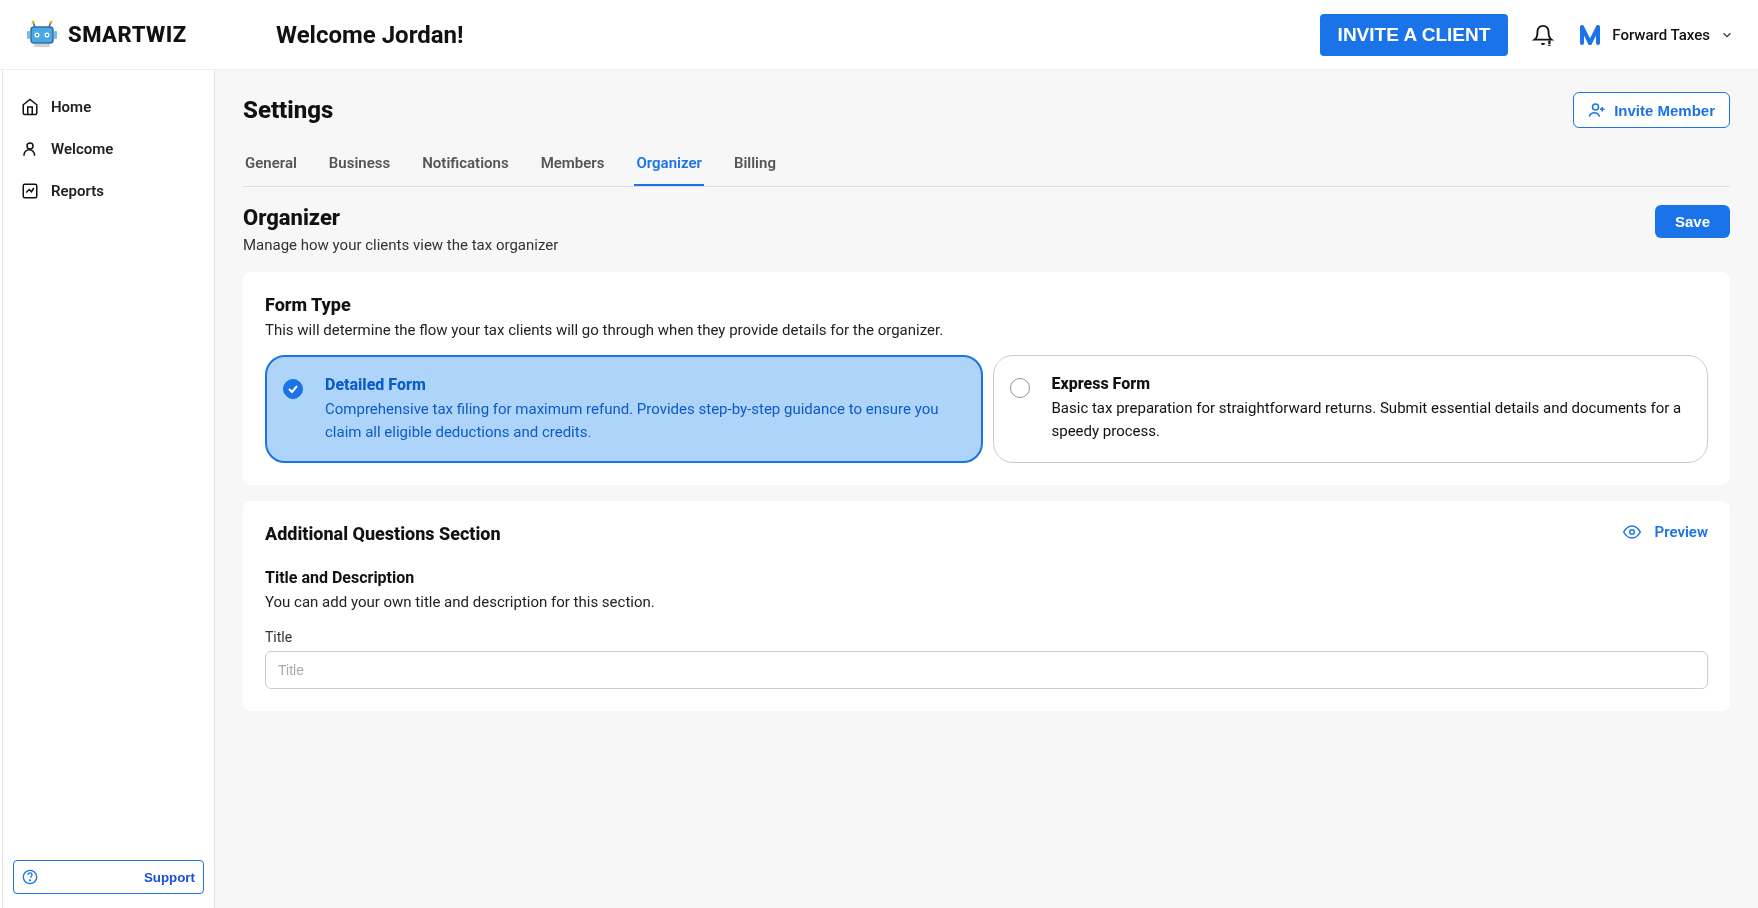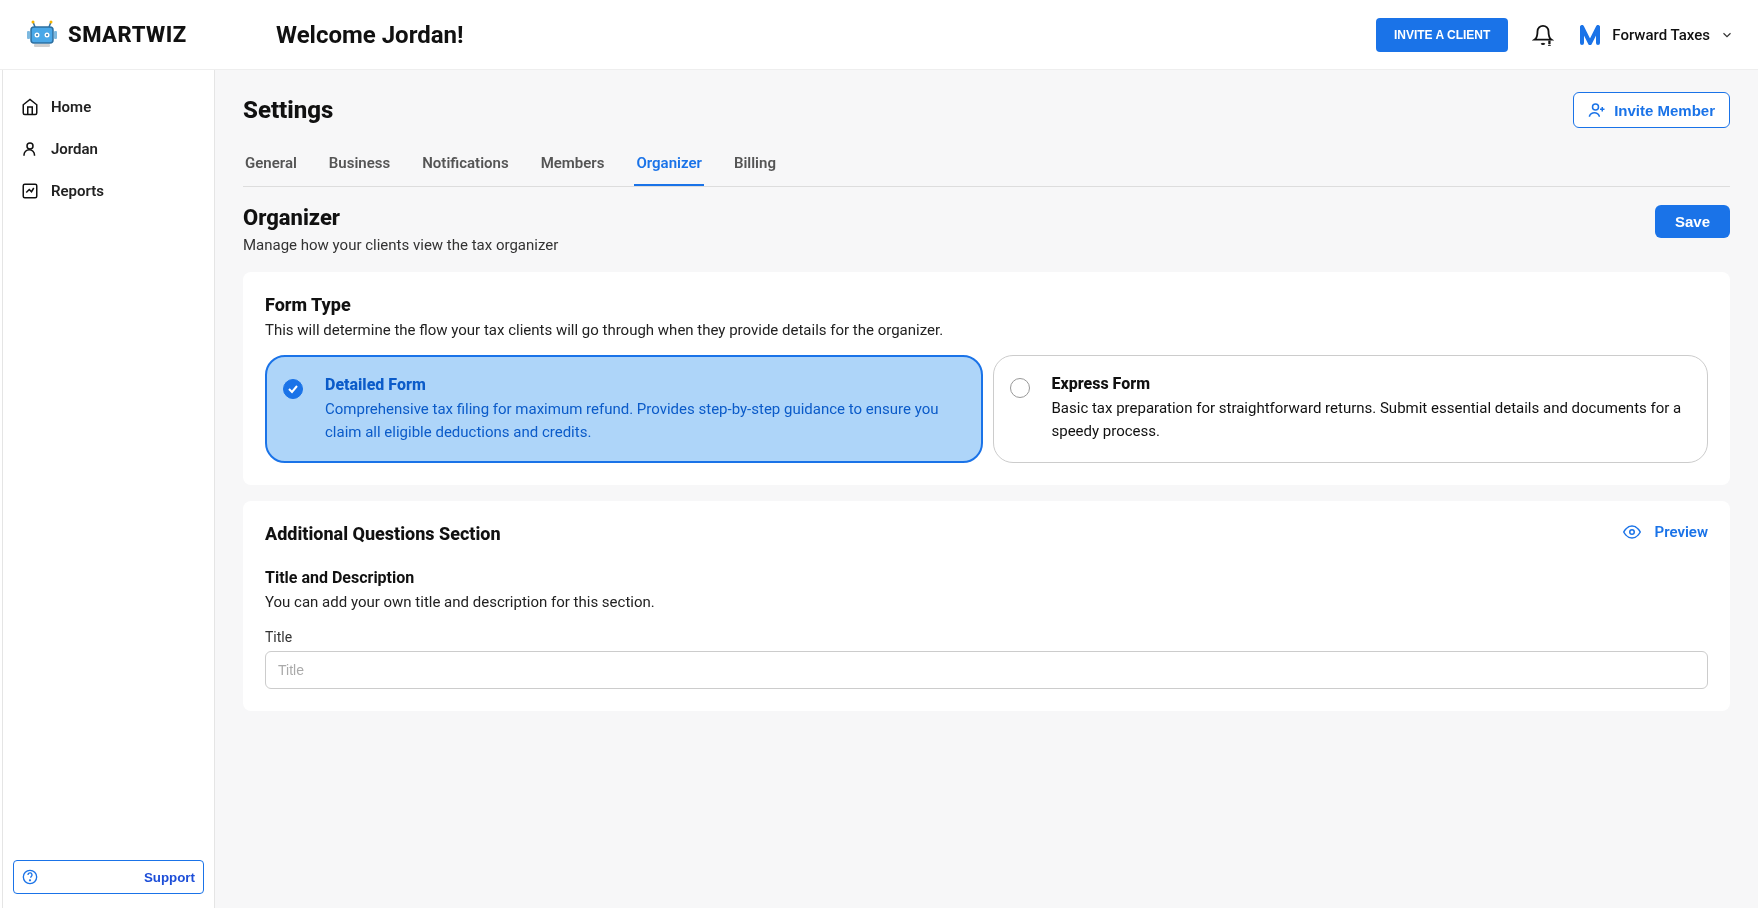--- a/index.html
+++ b/index.html
@@ -7,21 +7,21 @@
 
 .app { display: flex; flex-direction: column; width: 1758px; height: 908px; overflow: hidden; }
 
 
 .header { display: flex; align-items: center; height: 70px; padding: 0 24px; border-bottom: 1px solid #eee; }
 .logo-wrap { display: flex; align-items: center; gap: 8px; width: 222px; }
 .logo-icon { width: 36px; height: 36px; }
 .logo-text { font-size: 22px; font-weight: 800; letter-spacing: 0.5px; }
 .welcome { font-size: 24px; font-weight: 700; margin-left: 30px; }
 .header-right { margin-left: auto; display: flex; align-items: center; gap: 24px; }
-.invite-btn { background: #1a73e8; color: #fff; border: none; border-radius: 4px; padding: 10px 18px; font-size: 12px; font-weight: 700; cursor: pointer; }
+.invite-btn { background: #1a73e8; color: #fff; border: none; border-radius: 4px; padding: 10px 18px; font-size: 19px; font-weight: 700; cursor: pointer; }
 .bell { cursor: pointer; }
 .company-dd { display: flex; align-items: center; gap: 10px; cursor: pointer; }
 .company-icon { width: 24px; height: 24px; }
 .company-name { font-weight: 500; font-size: 15px;}
 
 
 .main { display: flex; flex: 1; overflow: hidden; border-left: 1px solid #e5e5e5; margin-left: 2px;}
 .sidebar { width: 212px; border-right: 1px solid #e5e5e5; padding-top: 16px; position: relative; }
 .nav-item { display: flex; align-items: center; gap: 12px; padding: 12px 18px; cursor: pointer; font-size: 15px; font-weight: 600; color: #222;}
 .support-btn { position: absolute; bottom: 14px; left: 10px; right: 10px; border: 1px solid #1a73e8; color: #1d4ed8; background: #fff; border-radius: 4px; padding: 8px; display: flex; align-items: center; justify-content: space-between; gap: 8px; cursor: pointer; font-weight: 600;}
@@ -125,21 +125,21 @@
         </span>
         <span>Home</span>
       </div>
       <div class="nav-item">
         <span>
           <svg width="18" height="18" viewBox="0 0 24 24" fill="none" stroke="#111" stroke-width="2">
               <circle cx="12" cy="8" r="4"></circle>
               <path d="M4 21v-1a7 7 0 0114 0v1"></path>
             </svg>
         </span>
-        <span>Jordan</span>
+        <span>Welcome</span>
       </div>
       <div class="nav-item">
         <span>
           <svg width="18" height="18" viewBox="0 0 24 24" fill="none" stroke="#111" stroke-width="2">
               <rect x="3" y="3" width="18" height="18" rx="2"></rect>
               <polyline points="7 14 11 10 14 13 17 8"></polyline>
             </svg>
         </span>
         <span>Reports</span>
       </div>

